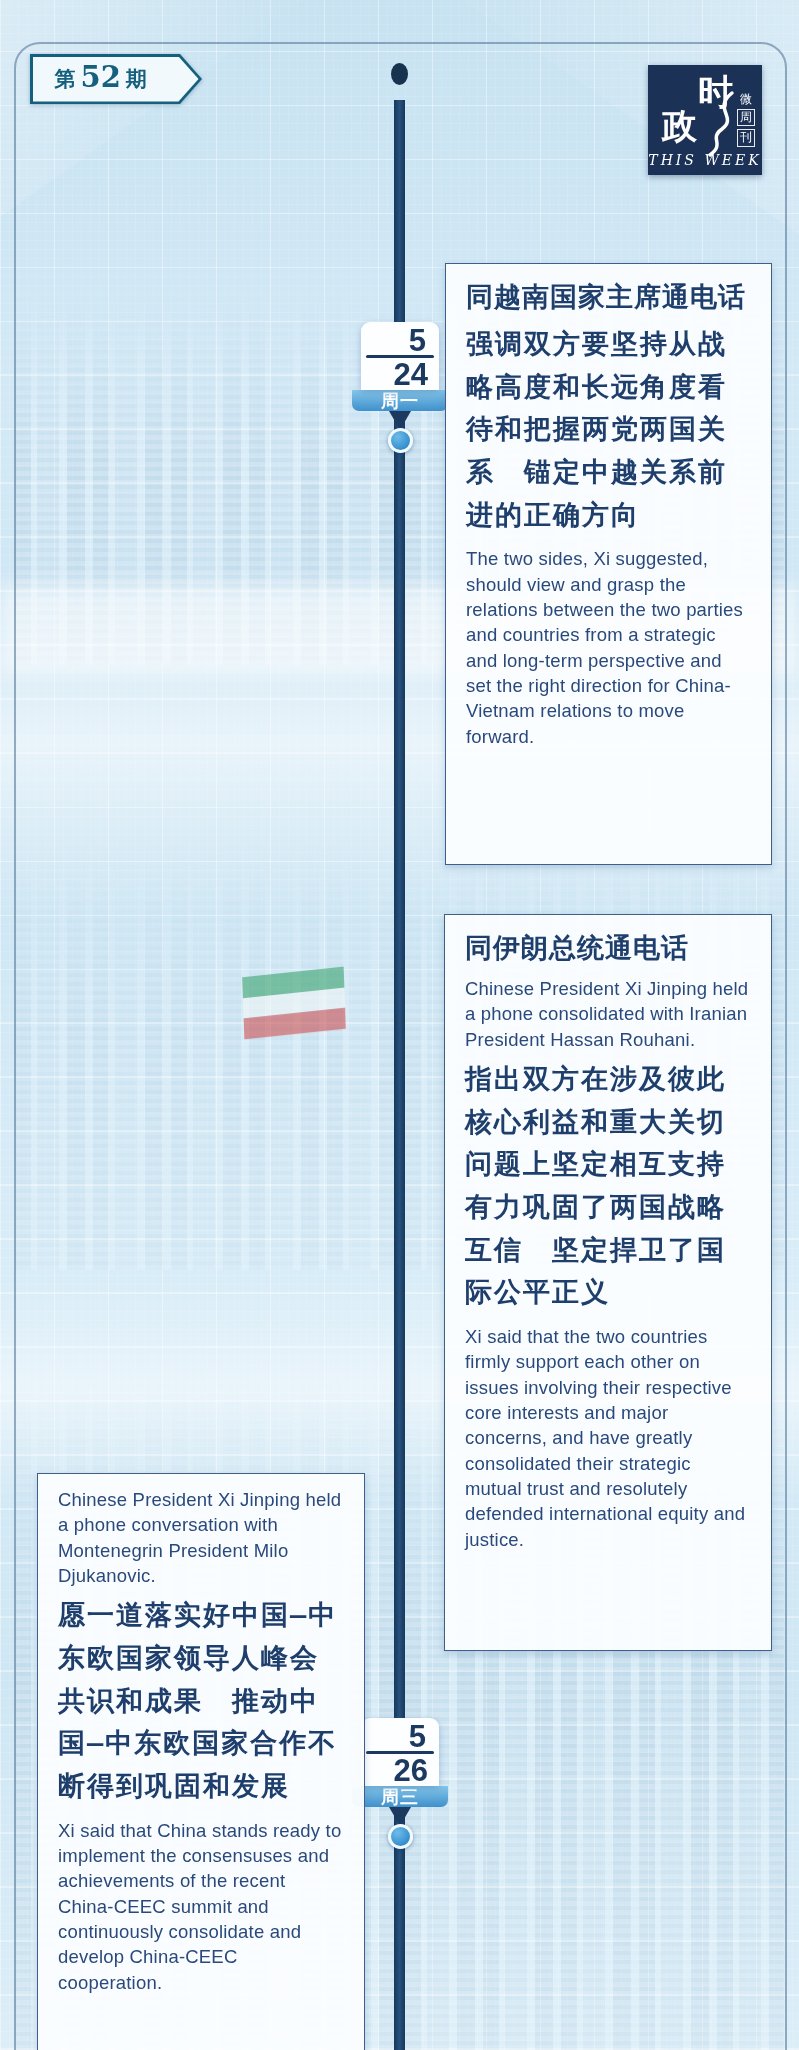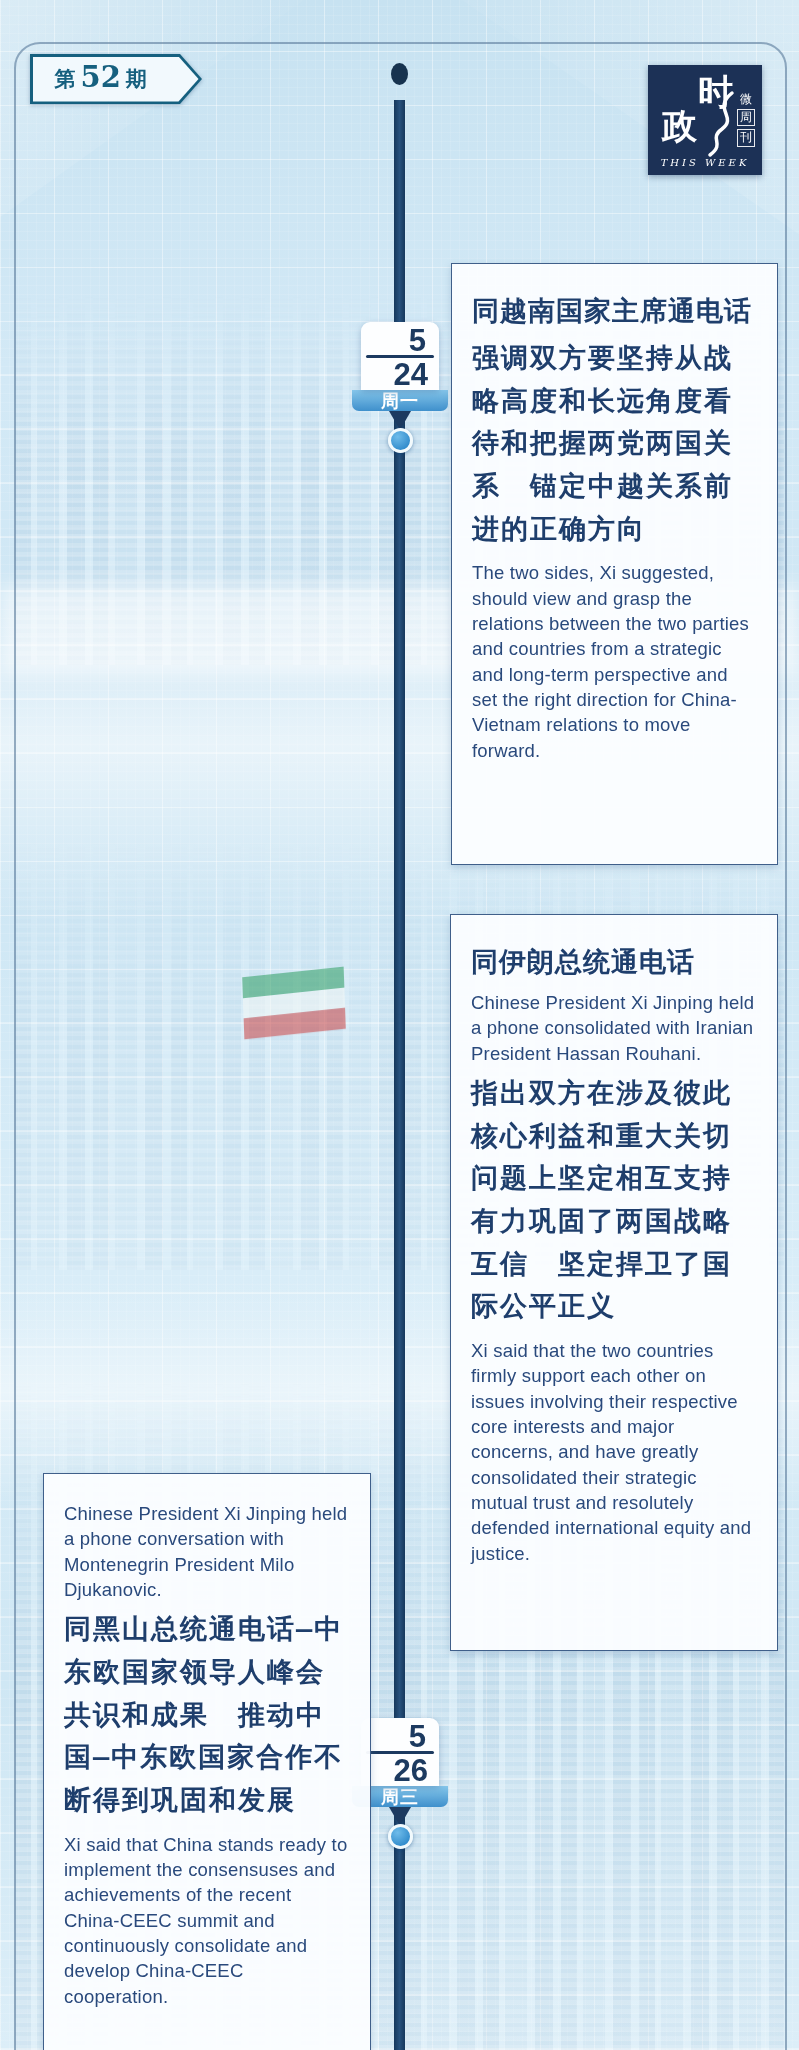--- a/index.html
+++ b/index.html
@@ -80,26 +80,26 @@
   .logo{position:absolute;left:648px;top:65px;width:114px;height:110px;background:#1c3156;z-index:5;
     box-shadow:0 2px 6px rgba(20,50,90,.4);color:#fff;}
   .logo-char1{position:absolute;left:50px;top:4px;font-size:35px;font-weight:700;
     font-family:"DejaVu Serif","Liberation Serif",serif;}
   .logo-char2{position:absolute;left:14px;top:38px;font-size:35px;font-weight:700;
     font-family:"DejaVu Serif","Liberation Serif",serif;}
   .logo-swoosh{position:absolute;left:52px;top:24px;}
   .logo-col{position:absolute;right:7px;top:28px;display:flex;flex-direction:column;align-items:center;gap:3px;}
   .logo-sub{font-size:12px;line-height:1.1;}
   .logo-boxed{border:1px solid rgba(255,255,255,.9);padding:1px 2px;}
-  .logo-caption{position:absolute;left:0;right:0;bottom:7px;text-align:center;font-size:10px;
+  .logo-caption{position:absolute;left:0;right:0;bottom:7px;text-align:center;font-size:14px;
     font-style:italic;letter-spacing:3px;font-family:"DejaVu Serif","Liberation Serif",serif;}
   
   .card{position:absolute;z-index:3;background:rgba(251,253,255,.96);
     border:1.5px solid #3f5f8a;box-shadow:0 3px 7px rgba(90,130,170,.30);
-    padding:27px 20px 14px 20px;box-sizing:border-box;margin-left:6px;}
+    padding:13px 20px 14px 20px;box-sizing:border-box;}
   .card1{left:445px;top:263px;width:327px;height:602px;}
   .card2{left:444px;top:914px;width:328px;height:737px;}
   .card3{left:37px;top:1473px;width:328px;height:590px;}
   .card-title{font-family:"DejaVu Serif","Liberation Serif",serif;font-size:27px;font-weight:700;
     color:#1e3e6c;letter-spacing:1px;margin:2px 0 10px 0;}
   .card-en{font-size:18.5px;line-height:1.37;color:#29497c;letter-spacing:.2px;}
   .card-zh{font-family:Liberation Mono, monospace;font-size:27px;font-weight:700;
     color:#1e3e6c;line-height:1.58;letter-spacing:2px;margin:8px 0 8px 0;}
 </style>
 </head>
@@ -180,17 +180,17 @@
 
   <div class="card card2">
     <div class="card-title">同伊朗总统通电话</div>
     <div class="card-en">Chinese President Xi Jinping held a phone consolidated with Iranian President Hassan Rouhani.</div>
     <div class="card-zh">指出双方在涉及彼此核心利益和重大关切问题上坚定相互支持　有力巩固了两国战略互信　坚定捍卫了国际公平正义</div>
     <div class="card-en">Xi said that the two countries firmly support each other on issues involving their respective core interests and major concerns, and have greatly consolidated their strategic mutual trust and resolutely defended international equity and justice.</div>
   </div>
 
   <div class="card card3">
     <div class="card-en">Chinese President Xi Jinping held a phone conversation with Montenegrin President Milo Djukanovic.</div>
-    <div class="card-zh">同黑山总统通电话—中东欧国家领导人峰会共识和成果　推动中国—中东欧国家合作不断得到巩固和发展</div>
+    <div class="card-zh">愿一道落实好中国—中东欧国家领导人峰会共识和成果　推动中国—中东欧国家合作不断得到巩固和发展</div>
     <div class="card-en">Xi said that China stands ready to implement the consensuses and achievements of the recent China-CEEC summit and continuously consolidate and develop China-CEEC cooperation.</div>
   </div>
 
 </div>
 
 </body></html>

